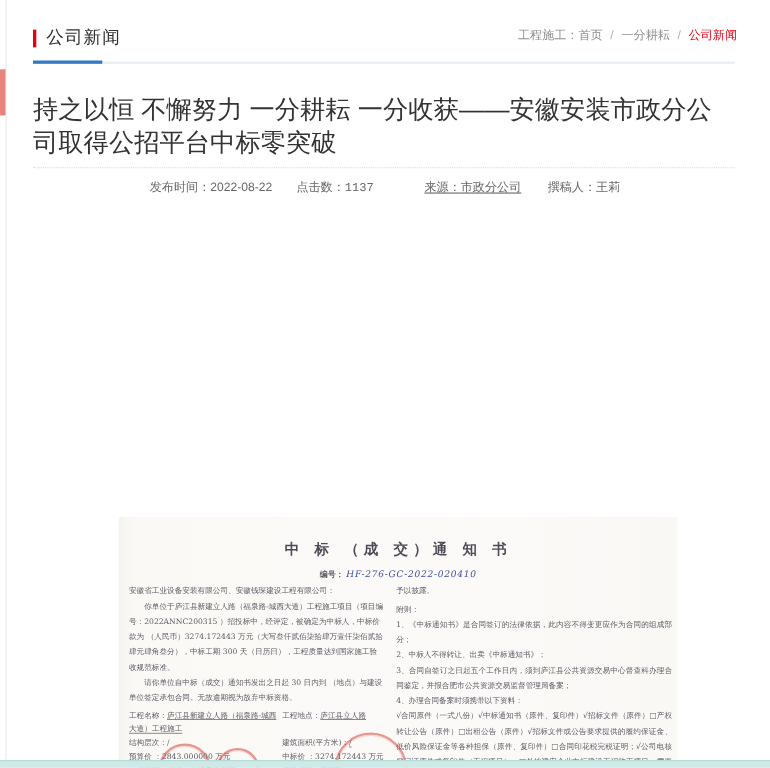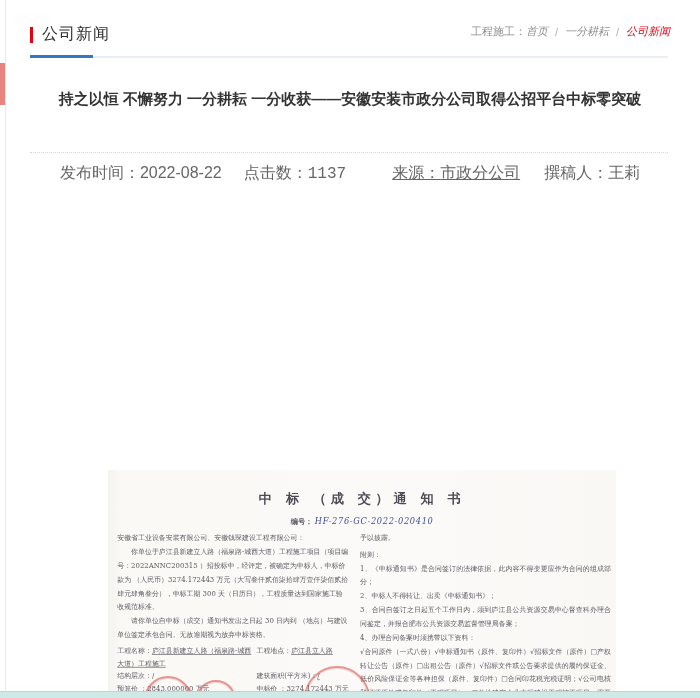--- a/index.html
+++ b/index.html
@@ -16,33 +16,33 @@
     background:#cfe9e7;border-top:1px solid #b2dbd8;z-index:9;}
 
   
   .section-header{position:absolute;left:30px;top:24px;width:640px;height:22px;
     display:flex;justify-content:space-between;align-items:flex-start;}
   .section-title-wrap{display:flex;align-items:center;}
   .red-bar{width:3px;height:16px;background:#e60012;margin-right:9px;}
   .section-title{font-size:16px;font-weight:500;color:#2f2f2f;letter-spacing:1px;}
   .breadcrumb{font-size:11px;color:#8f8f8f;display:flex;align-items:center;}
   .breadcrumb .sep{margin:0 7px;color:#b0b0b0;}
-  .breadcrumb .crumb{color:#8f8f8f;text-decoration:none;cursor:pointer;font-style:italic;}
+  .breadcrumb .crumb{color:#8f8f8f;text-decoration:none;cursor:pointer;}
   .breadcrumb .crumb.current{color:#e60012;}
 
   .header-underline{position:absolute;left:30px;top:55px;width:638px;height:3px;}
   .header-underline .thin{position:absolute;left:0;top:1px;width:100%;height:2px;background:#e9eef5;}
   .header-underline .blue{position:absolute;left:0;top:0;width:63px;height:3px;background:#3279c3;}
 
   
   .article-title{position:absolute;left:30px;top:84px;width:640px;
-    text-align:center;font-size:15px;font-weight:bold;color:#333;line-height:30px;}
+    text-align:left;font-size:23px;font-weight:normal;color:#333;line-height:30px;}
   .dotted-sep{position:absolute;left:30px;top:152px;width:638px;border-top:1px dotted #d9d9d9;}
   .meta-row{position:absolute;left:30px;top:163px;width:640px;
-    display:flex;justify-content:center;font-size:16px;color:#666;}
+    display:flex;justify-content:center;font-size:11px;color:#666;}
   .meta-item{white-space:nowrap;}
   .m1{margin-right:22px;} .m2{margin-right:46px;font-family:Liberation Mono, monospace;} .m3{margin-right:24px;text-decoration:underline;}
 
   .article-body{position:absolute;left:30px;top:207px;width:640px;
     font-size:11.5px;line-height:23px;color:#333;text-align:justify;}
   .article-body p{margin:0 0 25px 0;text-indent:2em;}
 
   
   .notice-photo{position:absolute;left:108px;top:470px;width:508px;height:228px;
     overflow:hidden;

